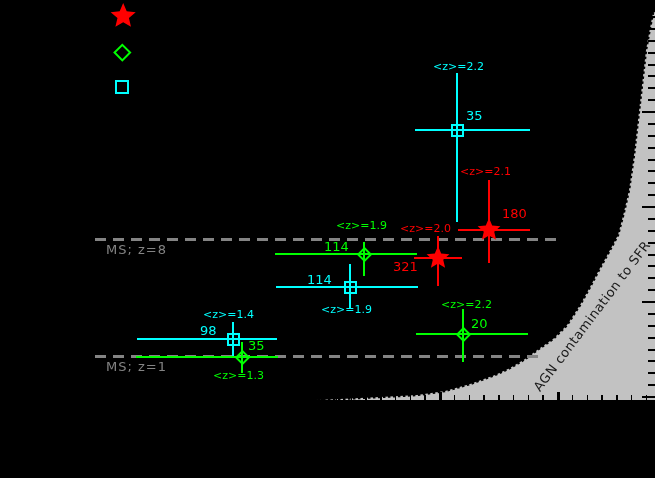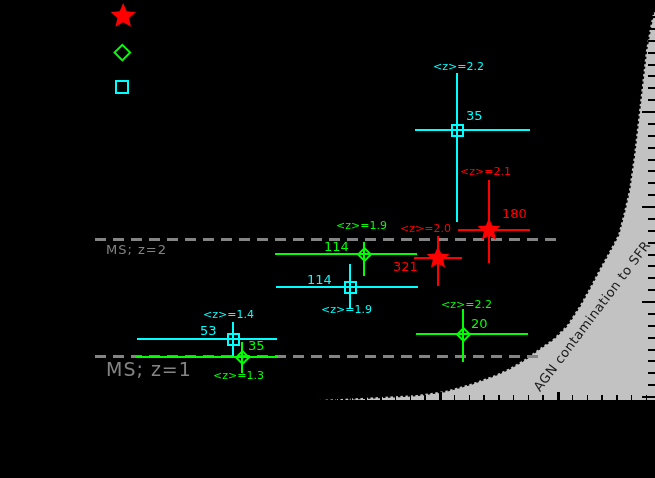--- a/index.html
+++ b/index.html
@@ -23,23 +23,23 @@
 <div id="plot">
   <svg id="region-svg" class="abs" width="655" height="478" viewBox="0 0 655 478" style="left:0;top:0;z-index:1;">
     <path id="agn-path" d="M293,401 L340,399 L380,397 L417,395 L445,391 L470,384 L495,375 L510,368 L525,359 L540,348 L553,339 L567,325 L580,305 L590,287 L600,268 L610,250 L618,235 L624,212 L629,190 L634,155 L638,120 L642,85 L646,50 L650,28 L653,13 L655,12 L655,401 Z" fill="#c2c2c2"></path>
     <polyline id="agn-edge" fill="none" stroke="#000" stroke-width="2.5" stroke-dasharray="2.5 2.5" points="293,401 340,399 380,397 417,395 445,391 470,384 495,375 510,368 525,359 540,348 553,339 567,325 580,305 590,287 600,268 610,250 618,235 624,212 629,190 634,155 638,120 642,85 646,50 650,28 653,13 655,12"></polyline>
   </svg>
 
   <div class="agn-label" style="z-index: 2; left: 592px; top: 316px; color: rgb(26, 26, 26); transform: translate(-50%, -50%) rotate(-53deg);">AGN contamination to SFR</div>
 
   <div id="layer-lines" class="abs" style="left:0;top:0;z-index:2;">
       <div class="msline" style="left: 95px; top: 238px; width: 465px; background: repeating-linear-gradient(90deg, rgb(132, 132, 132) 0px, rgb(132, 132, 132) 11px, transparent 11px, transparent 18px);"></div>
-      <div class="lbl" style="left: 106px; top: 243px; color: rgb(132, 132, 132); font-size: 13px; letter-spacing: 1px;">MS; z=2</div>
+      <div class="lbl" style="left: 106px; top: 243px; color: rgb(132, 132, 132); font-size: 13px; letter-spacing: 1px;">MS; z=8</div>
       <div class="msline" style="left: 95px; top: 355px; width: 448px; background: repeating-linear-gradient(90deg, rgb(132, 132, 132) 0px, rgb(132, 132, 132) 11px, transparent 11px, transparent 18px);"></div>
-      <div class="lbl" style="left: 106px; top: 360px; color: rgb(132, 132, 132); font-size: 19px; letter-spacing: 1px;">MS; z=1</div>
+      <div class="lbl" style="left: 106px; top: 360px; color: rgb(132, 132, 132); font-size: 13px; letter-spacing: 1px;">MS; z=1</div>
     </div>
   <div id="layer-points" class="abs" style="left:0;top:0;z-index:3;">
       <div class="bar" style="left: 415px; top: 128.75px; width: 115px; height: 2.5px; background: rgb(0, 255, 255);"></div>
       <div class="bar" style="left: 455.75px; top: 73px; width: 2.5px; height: 149px; background: rgb(0, 255, 255);"></div>
       <div class="sq" style="left: 450.5px; top: 123.5px; width: 13px; height: 13px; border-width: 2px; border-color: rgb(0, 255, 255);"></div>
       <div class="lbl" style="left: 466px; top: 109px; color: rgb(0, 255, 255); font-size: 13px;">35</div>
       <div class="lbl" style="left: 433px; top: 61px; color: rgb(0, 255, 255); font-size: 11px;">&lt;z&gt;=2.2</div>
       <div class="bar" style="left: 458px; top: 228.75px; width: 72px; height: 2.5px; background: rgb(255, 0, 0);"></div>
       <div class="bar" style="left: 487.75px; top: 180px; width: 2.5px; height: 83px; background: rgb(255, 0, 0);"></div>
       <svg width="24" height="24" viewBox="0 0 24 24" style="position: absolute; left: 477px; top: 218px;">
@@ -60,21 +60,21 @@
       <div class="lbl" style="left: 324px; top: 240px; color: rgb(0, 255, 0); font-size: 13px;">114</div>
       <div class="lbl" style="left: 336px; top: 220px; color: rgb(0, 255, 0); font-size: 11px;">&lt;z&gt;=1.9</div>
       <div class="bar" style="left: 276px; top: 285.75px; width: 142px; height: 2.5px; background: rgb(0, 255, 255);"></div>
       <div class="bar" style="left: 348.75px; top: 264px; width: 2.5px; height: 45px; background: rgb(0, 255, 255);"></div>
       <div class="sq" style="left: 343.5px; top: 280.5px; width: 13px; height: 13px; border-width: 2px; border-color: rgb(0, 255, 255);"></div>
       <div class="lbl" style="left: 307px; top: 273px; color: rgb(0, 255, 255); font-size: 13px;">114</div>
       <div class="lbl" style="left: 321px; top: 304px; color: rgb(0, 255, 255); font-size: 11px;">&lt;z&gt;=1.9</div>
       <div class="bar" style="left: 137px; top: 337.75px; width: 140px; height: 2.5px; background: rgb(0, 255, 255);"></div>
       <div class="bar" style="left: 231.75px; top: 322px; width: 2.5px; height: 34px; background: rgb(0, 255, 255);"></div>
       <div class="sq" style="left: 226.5px; top: 332.5px; width: 13px; height: 13px; border-width: 2px; border-color: rgb(0, 255, 255);"></div>
-      <div class="lbl" style="left: 200px; top: 324px; color: rgb(0, 255, 255); font-size: 13px;">53</div>
+      <div class="lbl" style="left: 200px; top: 324px; color: rgb(0, 255, 255); font-size: 13px;">98</div>
       <div class="lbl" style="left: 203px; top: 309px; color: rgb(0, 255, 255); font-size: 11px;">&lt;z&gt;=1.4</div>
       <div class="bar" style="left: 136px; top: 355.75px; width: 142px; height: 2.5px; background: rgb(0, 255, 0);"></div>
       <div class="bar" style="left: 240.75px; top: 342px; width: 2.5px; height: 31px; background: rgb(0, 255, 0);"></div>
       <div class="di" style="left: 236.5px; top: 351.5px; width: 11px; height: 11px; border-width: 2.5px; border-color: rgb(0, 255, 0);"></div>
       <div class="lbl" style="left: 248px; top: 339px; color: rgb(0, 255, 0); font-size: 13px;">35</div>
       <div class="lbl" style="left: 213px; top: 370px; color: rgb(0, 255, 0); font-size: 11px;">&lt;z&gt;=1.3</div>
       <div class="bar" style="left: 416px; top: 332.75px; width: 112px; height: 2.5px; background: rgb(0, 255, 0);"></div>
       <div class="bar" style="left: 461.75px; top: 309px; width: 2.5px; height: 53px; background: rgb(0, 255, 0);"></div>
       <div class="di" style="left: 457.5px; top: 328.5px; width: 11px; height: 11px; border-width: 2.5px; border-color: rgb(0, 255, 0);"></div>
       <div class="lbl" style="left: 471px; top: 317px; color: rgb(0, 255, 0); font-size: 13px;">20</div>

